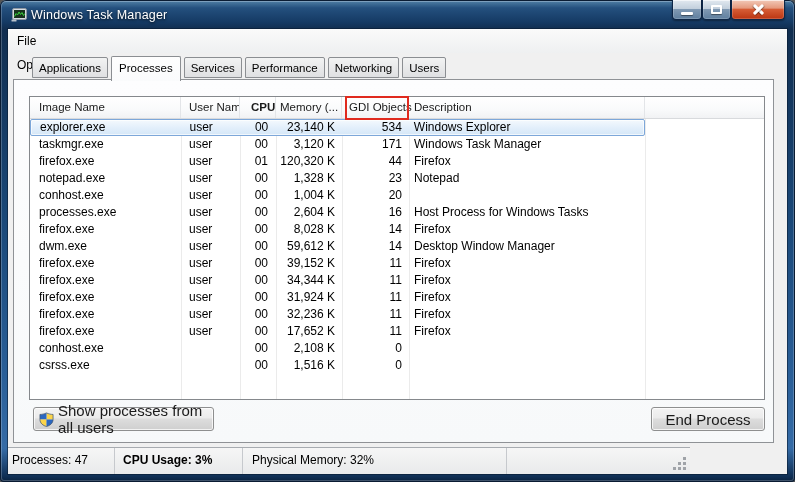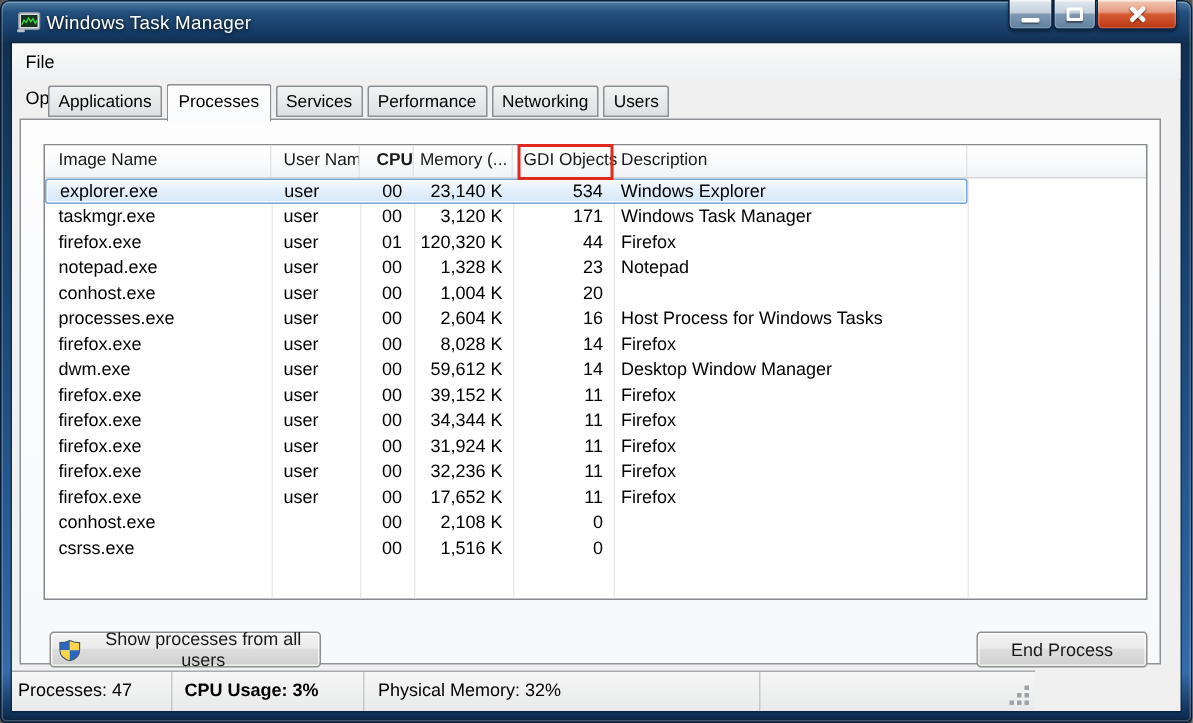--- a/index.html
+++ b/index.html
@@ -66,25 +66,25 @@
   .lv-row.selected .cell{line-height:14px;}
   .c0{width:151px;padding-left:9px;}
   .c1{width:59px;padding-left:8px;}
   .c2{width:36px;text-align:right;padding-right:8px;}
   .c3{width:66px;text-align:right;padding-right:7px;}
   .c4{width:67px;text-align:right;padding-right:7px;}
   .c5{width:236px;padding-left:5px;}
   
   .annotation-box{position:absolute;left:337px;top:67px;width:64px;height:24px;border:2px solid #e02a1e;z-index:6;pointer-events:none;}
   
-  .win-btn{position:absolute;top:392px;height:24px;display:flex;align-items:center;justify-content:center;
-    font-size:12px;color:#1a1a1a;cursor:default;z-index:3;
+  .win-btn{position:absolute;top:378px;height:24px;display:flex;align-items:center;justify-content:center;
+    font-size:15px;color:#1a1a1a;cursor:default;z-index:3;
     background:linear-gradient(180deg,#f3f3f3 0%,#ebebeb 45%,#dddddd 50%,#cfcfcf 100%);
     border:1px solid #8e8f8f;border-radius:3px;
-    box-shadow:inset 0 0 0 1px rgba(255,255,255,.75);text-align:center;}
+    box-shadow:inset 0 0 0 1px rgba(255,255,255,.75);}
   .btn-show{left:25px;width:181px;justify-content:flex-start;padding-left:5px;gap:4px;}
   .btn-end{left:643px;width:114px;}
   
   .statusbar{position:absolute;left:0;top:418px;width:682px;height:27px;display:flex;
     background:linear-gradient(180deg,#f6f6f6,#e9eaeb);border-top:1px solid #a7abb0;}
   .status-seg{height:100%;border-right:1px solid #c6c9cd;font-size:12px;line-height:25px;color:#000;white-space:nowrap;overflow:hidden;}
   .s1{width:107px;padding-left:4px;}
   .s2{width:128px;padding-left:8px;font-weight:bold;}
   .s3{width:264px;padding-left:9px;}
   .s4{flex:1;border-right:none;position:relative;}

